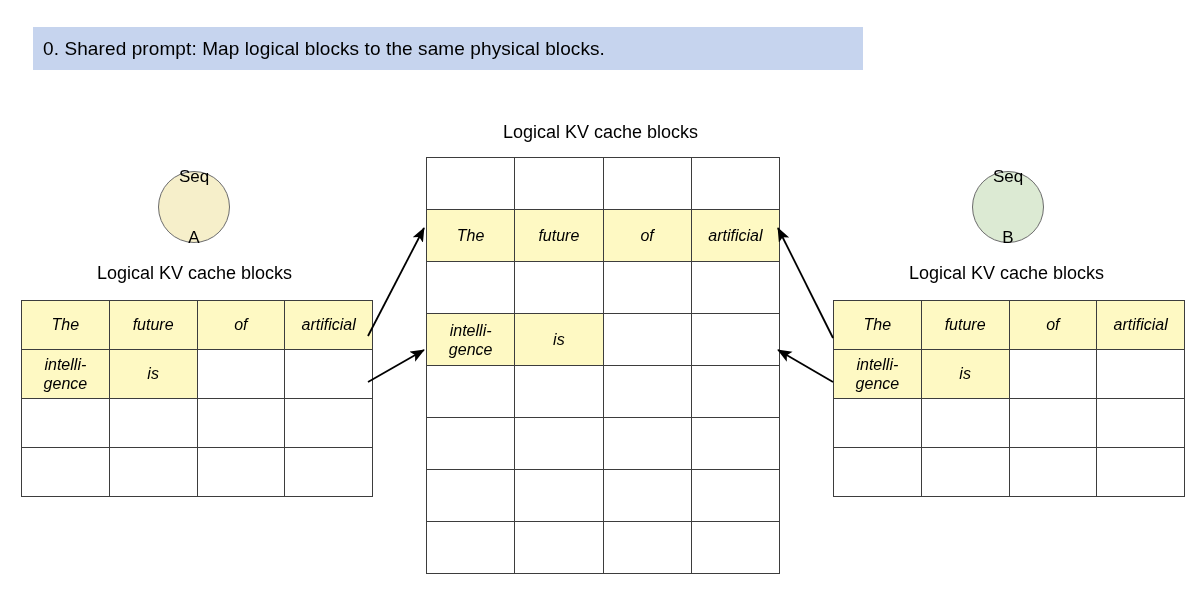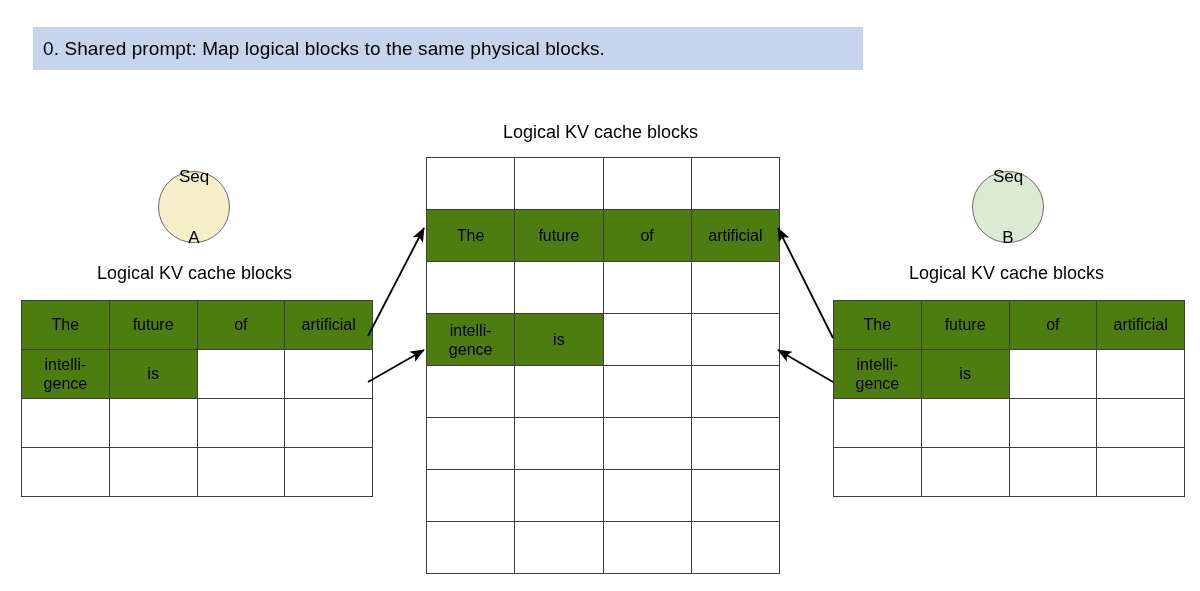--- a/index.html
+++ b/index.html
@@ -86,21 +86,21 @@
   .kv-table td {
     border: 1.6px solid #3d3d3d;
     text-align: center;
     vertical-align: middle;
     font-size: 16px;
     line-height: 18px;
     padding: 0;
     background: #ffffff;
     word-break: normal;
   }
-  .kv-table td.filled { background: #4d7c0f; }
+  .kv-table td.filled { background: #fef9c3; font-style: italic; }
 
   
   #table-left  { left: 21px;  top: 300px; width: 347px; }
   #table-left td  { width: 86.75px; height: 48px; }
   
   #table-right { left: 833px; top: 300px; width: 347px; }
   #table-right td { width: 86.75px; height: 48px; }
   
   #table-physical { left: 426px; top: 157px; width: 349px; }
   #table-physical td { width: 87.25px; height: 51px; }

